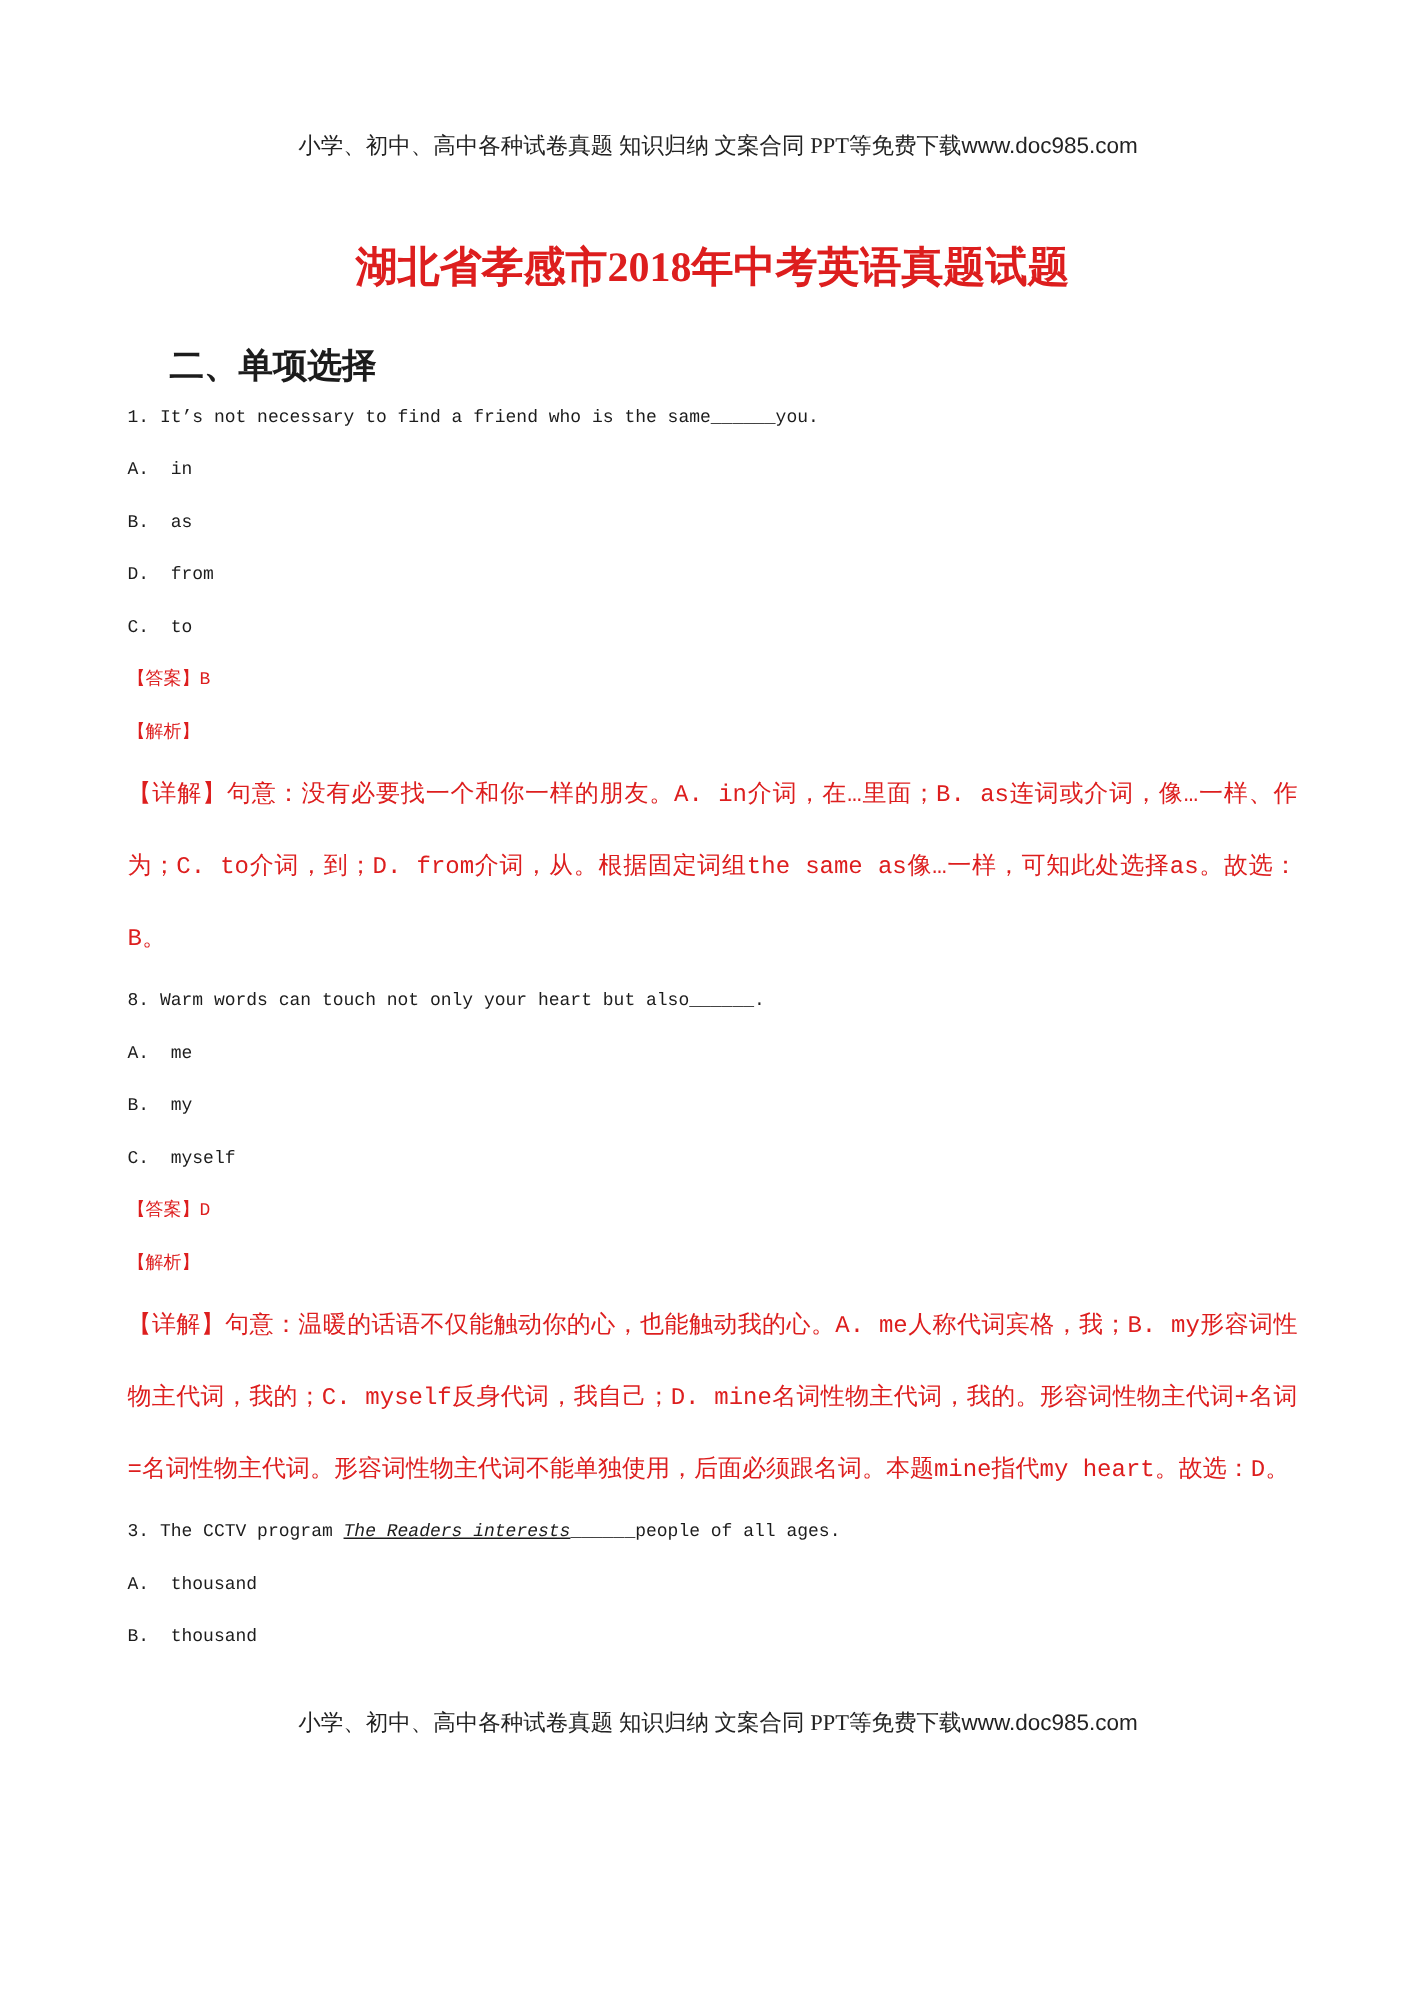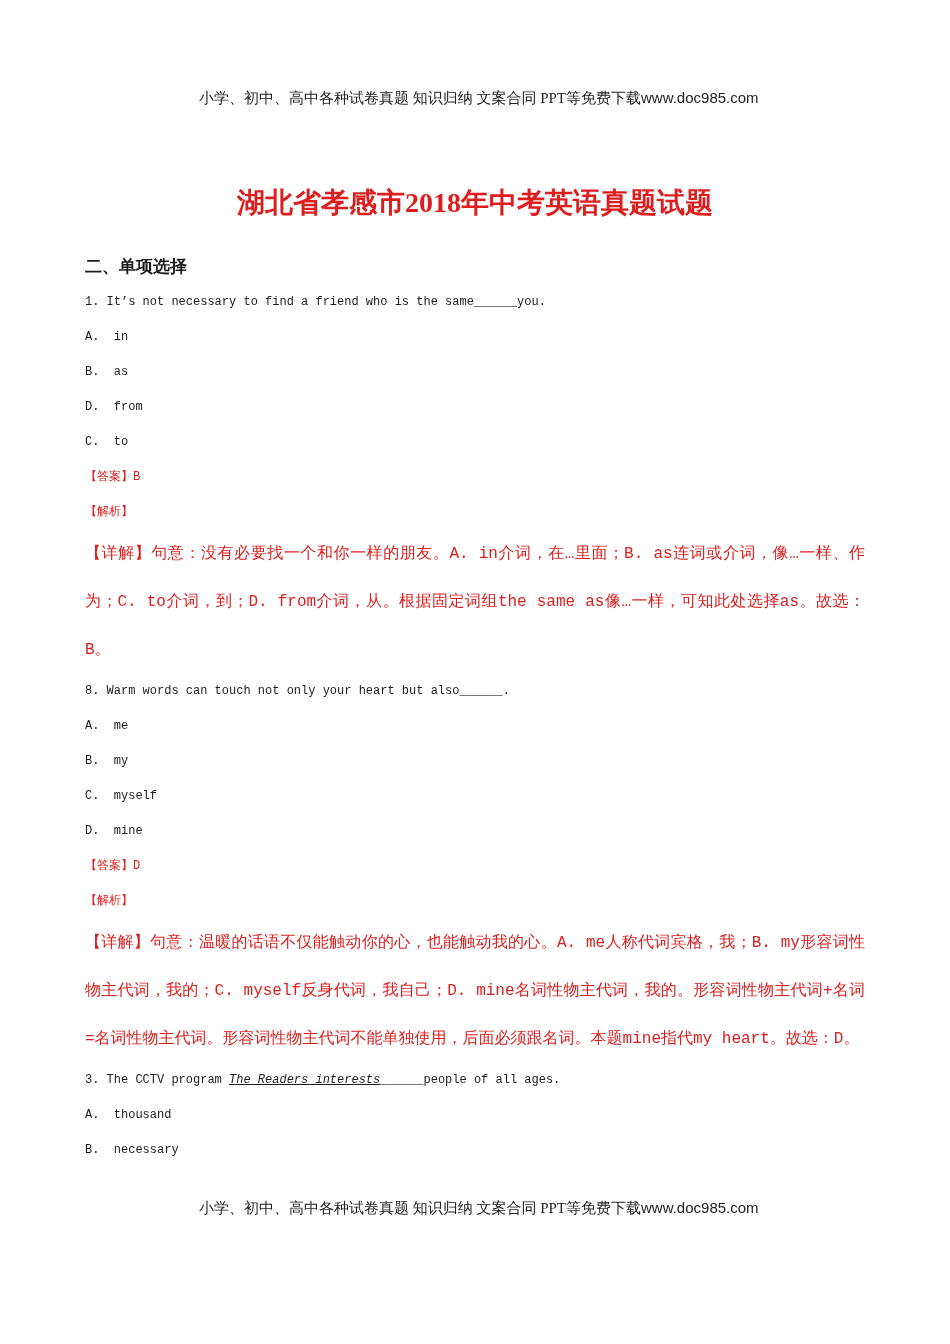--- a/index.html
+++ b/index.html
@@ -21,21 +21,21 @@
     font-size:15px;
     line-height:20px;
     color:#222;
     font-family:"Liberation Serif","DejaVu Serif",serif;
     white-space:pre-wrap;
   }
   .doc-header .site, .doc-footer .site{
     font-family:"Liberation Sans","DejaVu Sans",sans-serif;
   }
   .doc-title{
-    margin-top:78px;
+    margin-top:54px;
     text-align:center;
     color:var(--red);
     font-size:28px;
     font-weight:700;
     line-height:34px;
     font-family:"Liberation Serif","DejaVu Serif",serif;
   }
   .content{
     width:780px;
     margin:30px auto 0 auto;
@@ -46,24 +46,25 @@
     white-space:pre-wrap;
   }
   .para{
     font-size:16px;
     line-height:48px;
     text-align:justify;
     white-space:pre-wrap;
   }
   .red{color:var(--red);}
   .section-heading{
-    font-size:17px;
+    font-size:23px;
     font-weight:700;
     line-height:35px;
-    font-family:Liberation Mono, monospace;
+    font-family:Liberation Serif, serif;
+    margin-left:28px;
   }
   .italic{font-style:italic;text-decoration:underline;}
   .doc-footer{
     margin-top:10px;
     text-align:center;
     font-size:15px;
     line-height:20px;
     color:#222;
     font-family:"Liberation Serif","DejaVu Serif",serif;
     white-space:pre-wrap;
@@ -88,26 +89,25 @@
   <div class="line">D.  from</div>
   <div class="line">C.  to</div>
   <div class="line red">【答案】B</div>
   <div class="line red">【解析】</div>
   <div class="para red">【详解】句意：没有必要找一个和你一样的朋友。A. in介词，在…里面；B. as连词或介词，像…一样、作为；C. to介词，到；D. from介词，从。根据固定词组the same as像…一样，可知此处选择as。故选：B。</div>
 
   <div class="line">8. Warm words can touch not only your heart but also______.</div>
   <div class="line">A.  me</div>
   <div class="line">B.  my</div>
   <div class="line">C.  myself</div>
-  <div class="line">D.  mine</div>
   <div class="line red">【答案】D</div>
   <div class="line red">【解析】</div>
   <div class="para red">【详解】句意：温暖的话语不仅能触动你的心，也能触动我的心。A. me人称代词宾格，我；B. my形容词性物主代词，我的；C. myself反身代词，我自己；D. mine名词性物主代词，我的。形容词性物主代词+名词=名词性物主代词。形容词性物主代词不能单独使用，后面必须跟名词。本题mine指代my heart。故选：D。</div>
 
   <div class="line"><span>3. The CCTV program </span><span class="italic">The Readers interests</span><span>______people of all ages.</span></div>
   <div class="line">A.  thousand</div>
-  <div class="line">B.  necessary</div>
+  <div class="line">B.  thousand</div>
 
 </div>
 
 <div class="doc-footer">
   <span>小学、初中、高中各种试卷真题 知识归纳 文案合同 PPT等免费下载</span><span class="site">www.doc985.com</span>
 </div>
 
 </body></html>

